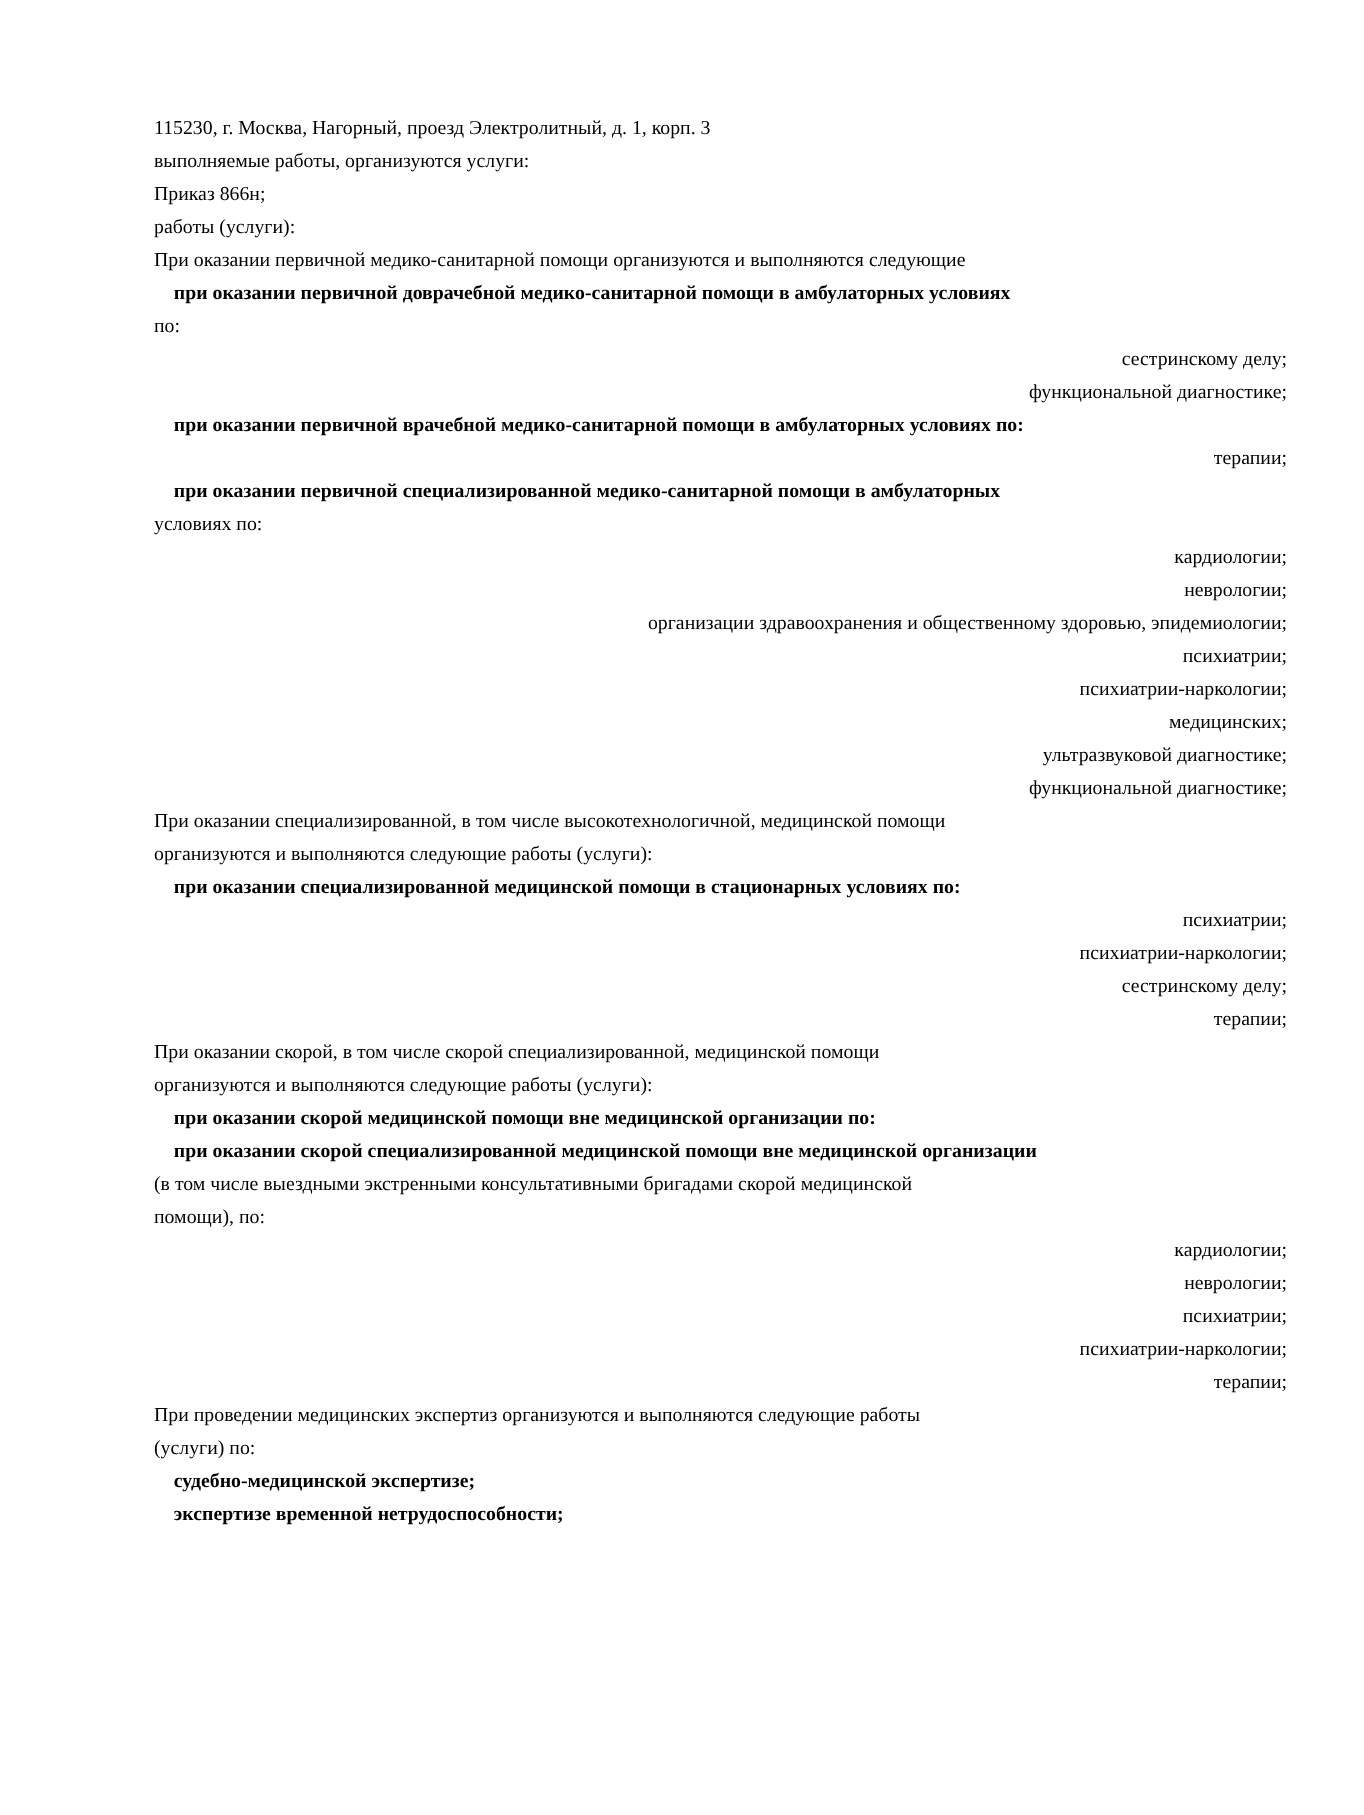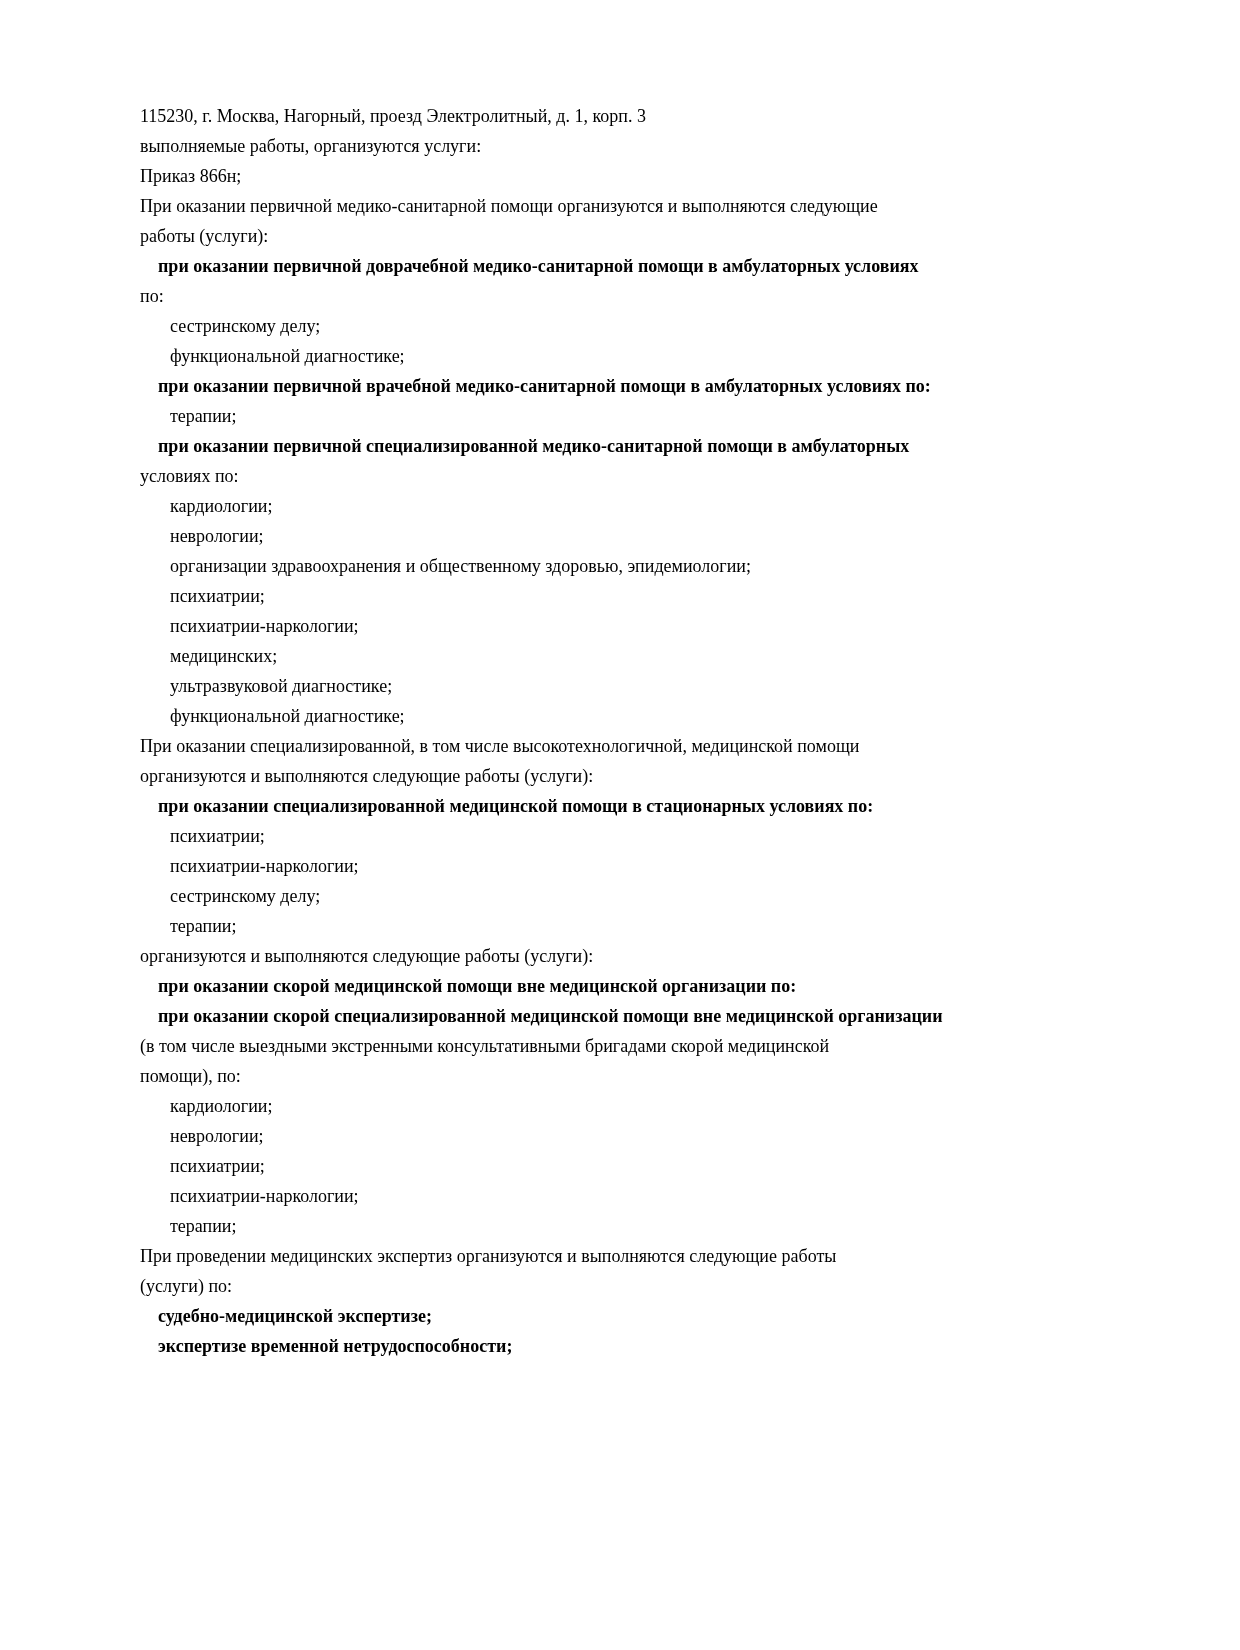--- a/index.html
+++ b/index.html
@@ -27,32 +27,32 @@
     font-size: 18px;
     line-height: 30px;
   }
   .doc p.line {
     margin: 0;
     padding: 0;
     white-space: pre;
   }
   .doc p.i0 { padding-left: 0; }
   .doc p.i1 { padding-left: 18px; font-weight: bold; }
-  .doc p.i2 { padding-left: 30px; }
+  .doc p.i2 { padding-left: 30px; text-align: right; }
 </style>
 </head>
 <body>
 
 <div class="page">
   <div class="doc" id="doc">
       <p class="line i0">115230, г. Москва, Нагорный, проезд Электролитный, д. 1, корп. 3</p>
       <p class="line i0">выполняемые работы, организуются услуги:</p>
       <p class="line i0">Приказ 866н;</p>
+      <p class="line i0">работы (услуги):</p>
       <p class="line i0">При оказании первичной медико-санитарной помощи организуются и выполняются следующие</p>
-      <p class="line i0">работы (услуги):</p>
       <p class="line i1">при оказании первичной доврачебной медико-санитарной помощи в амбулаторных условиях</p>
       <p class="line i0">по:</p>
       <p class="line i2">сестринскому делу;</p>
       <p class="line i2">функциональной диагностике;</p>
       <p class="line i1">при оказании первичной врачебной медико-санитарной помощи в амбулаторных условиях по:</p>
       <p class="line i2">терапии;</p>
       <p class="line i1">при оказании первичной специализированной медико-санитарной помощи в амбулаторных</p>
       <p class="line i0">условиях по:</p>
       <p class="line i2">кардиологии;</p>
       <p class="line i2">неврологии;</p>
@@ -62,20 +62,21 @@
       <p class="line i2">медицинских;</p>
       <p class="line i2">ультразвуковой диагностике;</p>
       <p class="line i2">функциональной диагностике;</p>
       <p class="line i0">При оказании специализированной, в том числе высокотехнологичной, медицинской помощи</p>
       <p class="line i0">организуются и выполняются следующие работы (услуги):</p>
       <p class="line i1">при оказании специализированной медицинской помощи в стационарных условиях по:</p>
       <p class="line i2">психиатрии;</p>
       <p class="line i2">психиатрии-наркологии;</p>
       <p class="line i2">сестринскому делу;</p>
       <p class="line i2">терапии;</p>
+      <p class="line i0">При оказании скорой, в том числе скорой специализированной, медицинской помощи</p>
       <p class="line i0">организуются и выполняются следующие работы (услуги):</p>
       <p class="line i1">при оказании скорой медицинской помощи вне медицинской организации по:</p>
       <p class="line i1">при оказании скорой специализированной медицинской помощи вне медицинской организации</p>
       <p class="line i0">(в том числе выездными экстренными консультативными бригадами скорой медицинской</p>
       <p class="line i0">помощи), по:</p>
       <p class="line i2">кардиологии;</p>
       <p class="line i2">неврологии;</p>
       <p class="line i2">психиатрии;</p>
       <p class="line i2">психиатрии-наркологии;</p>
       <p class="line i2">терапии;</p>

